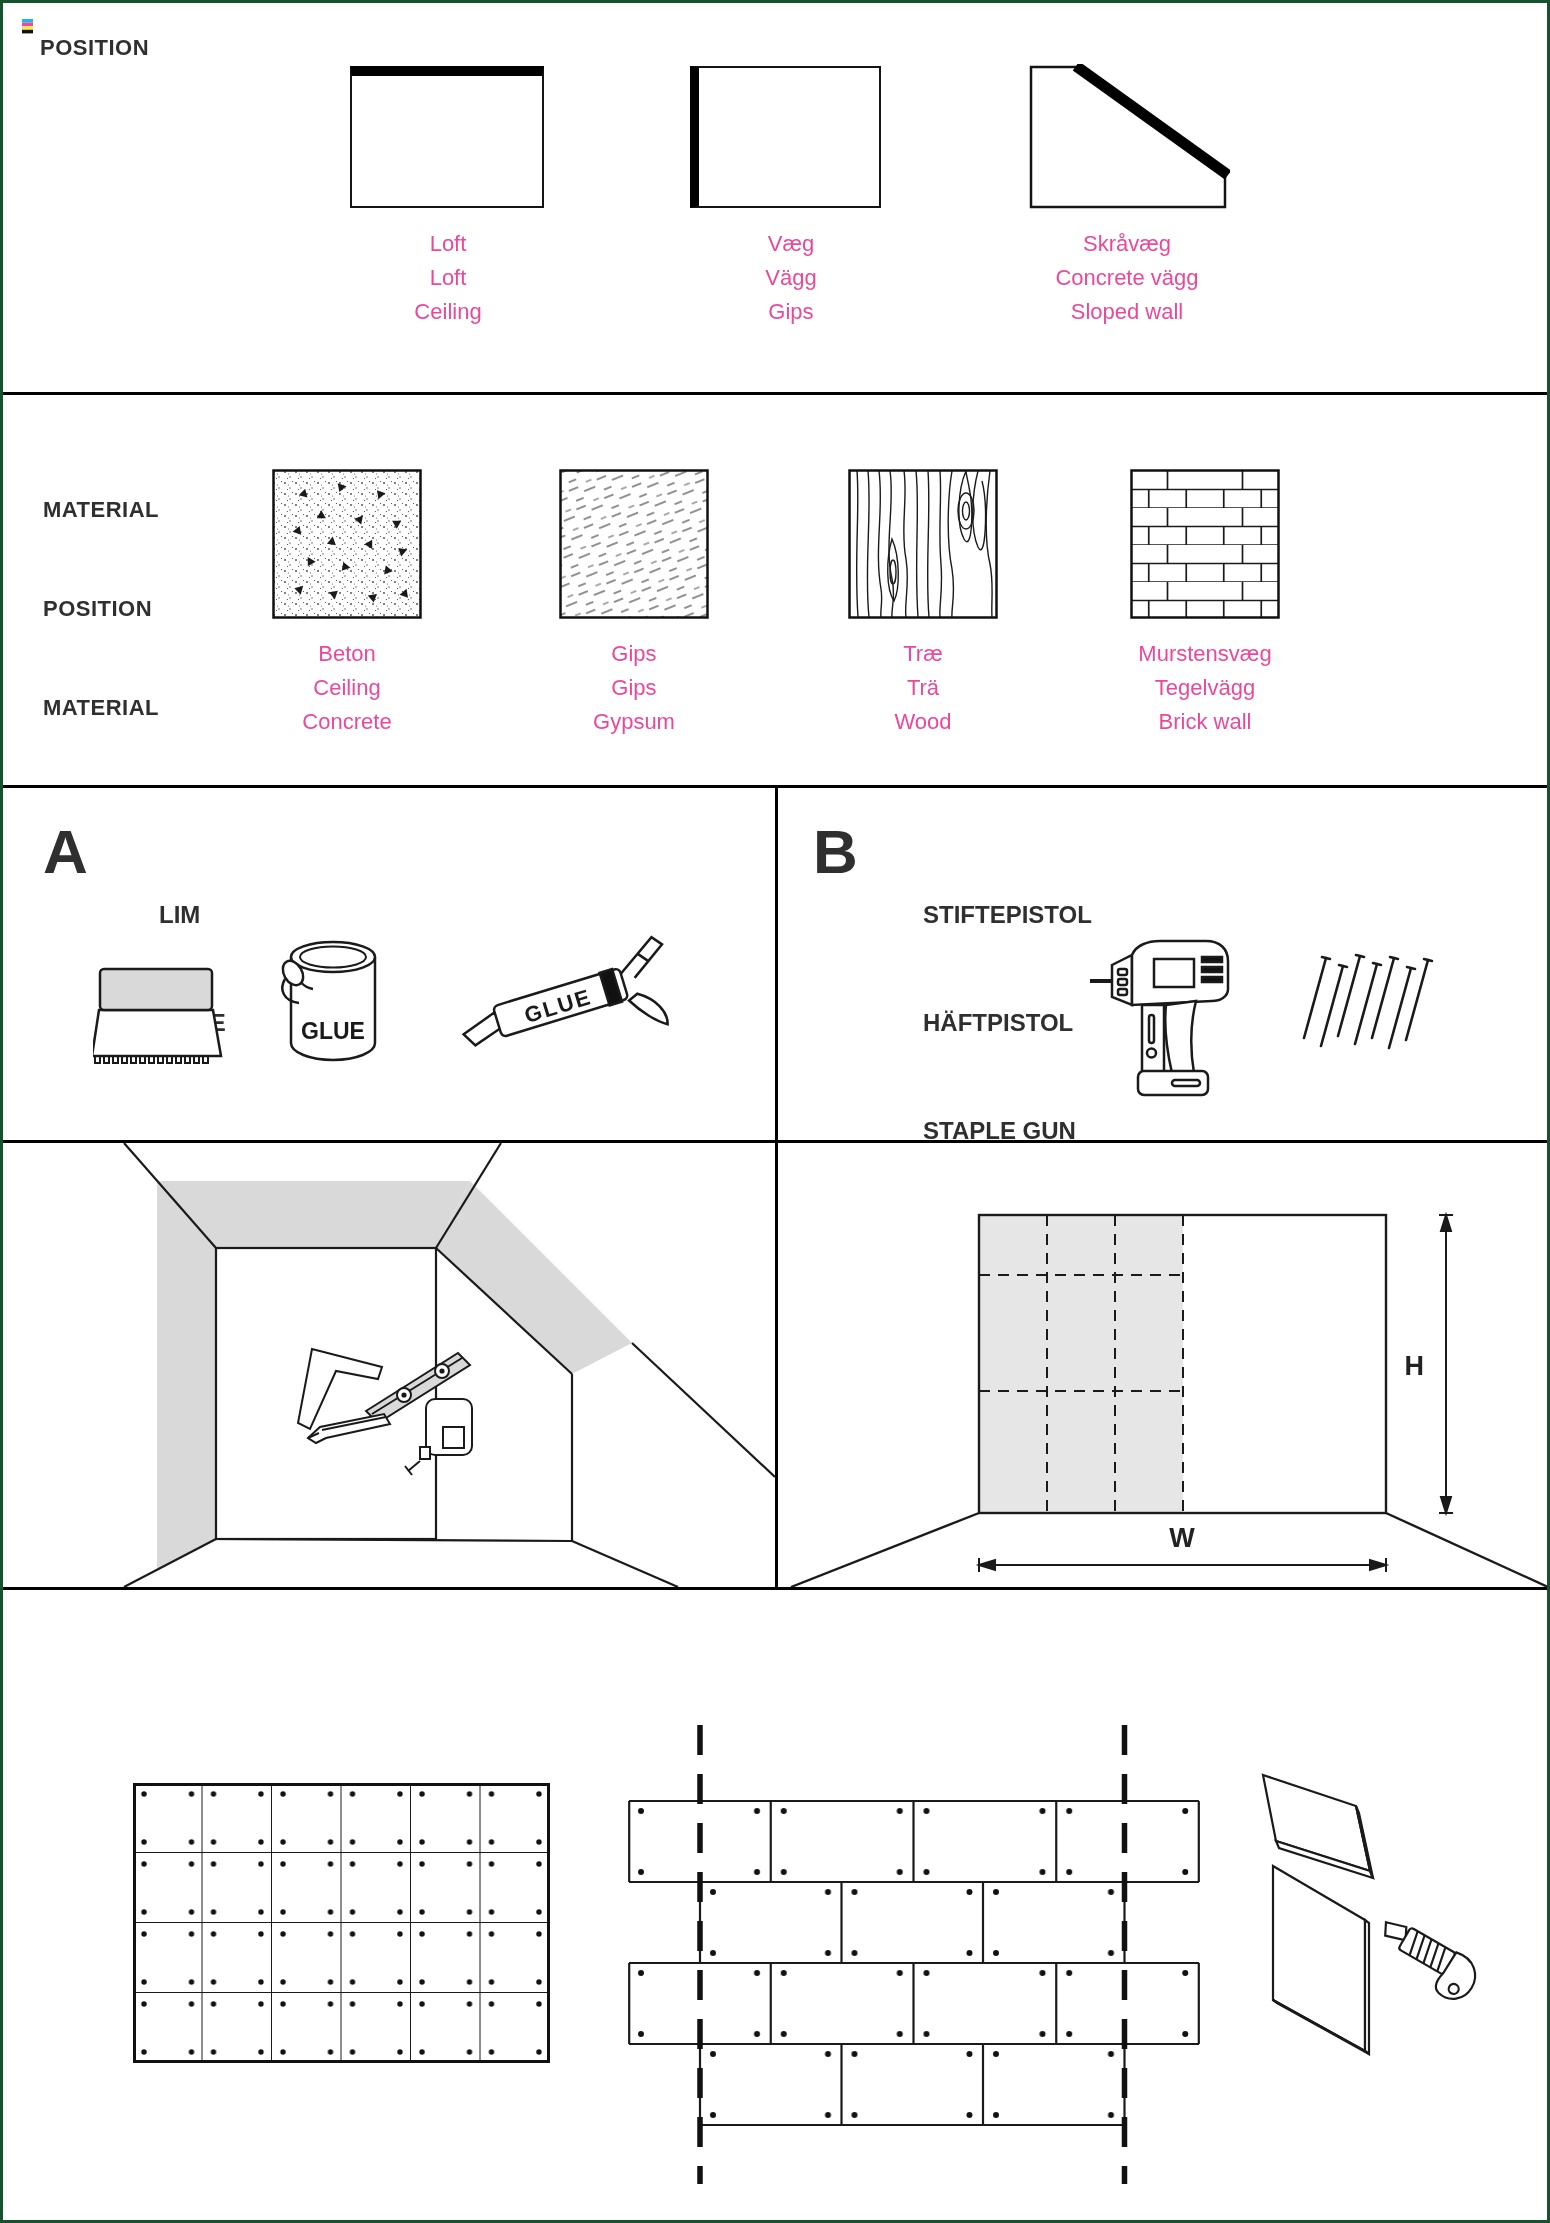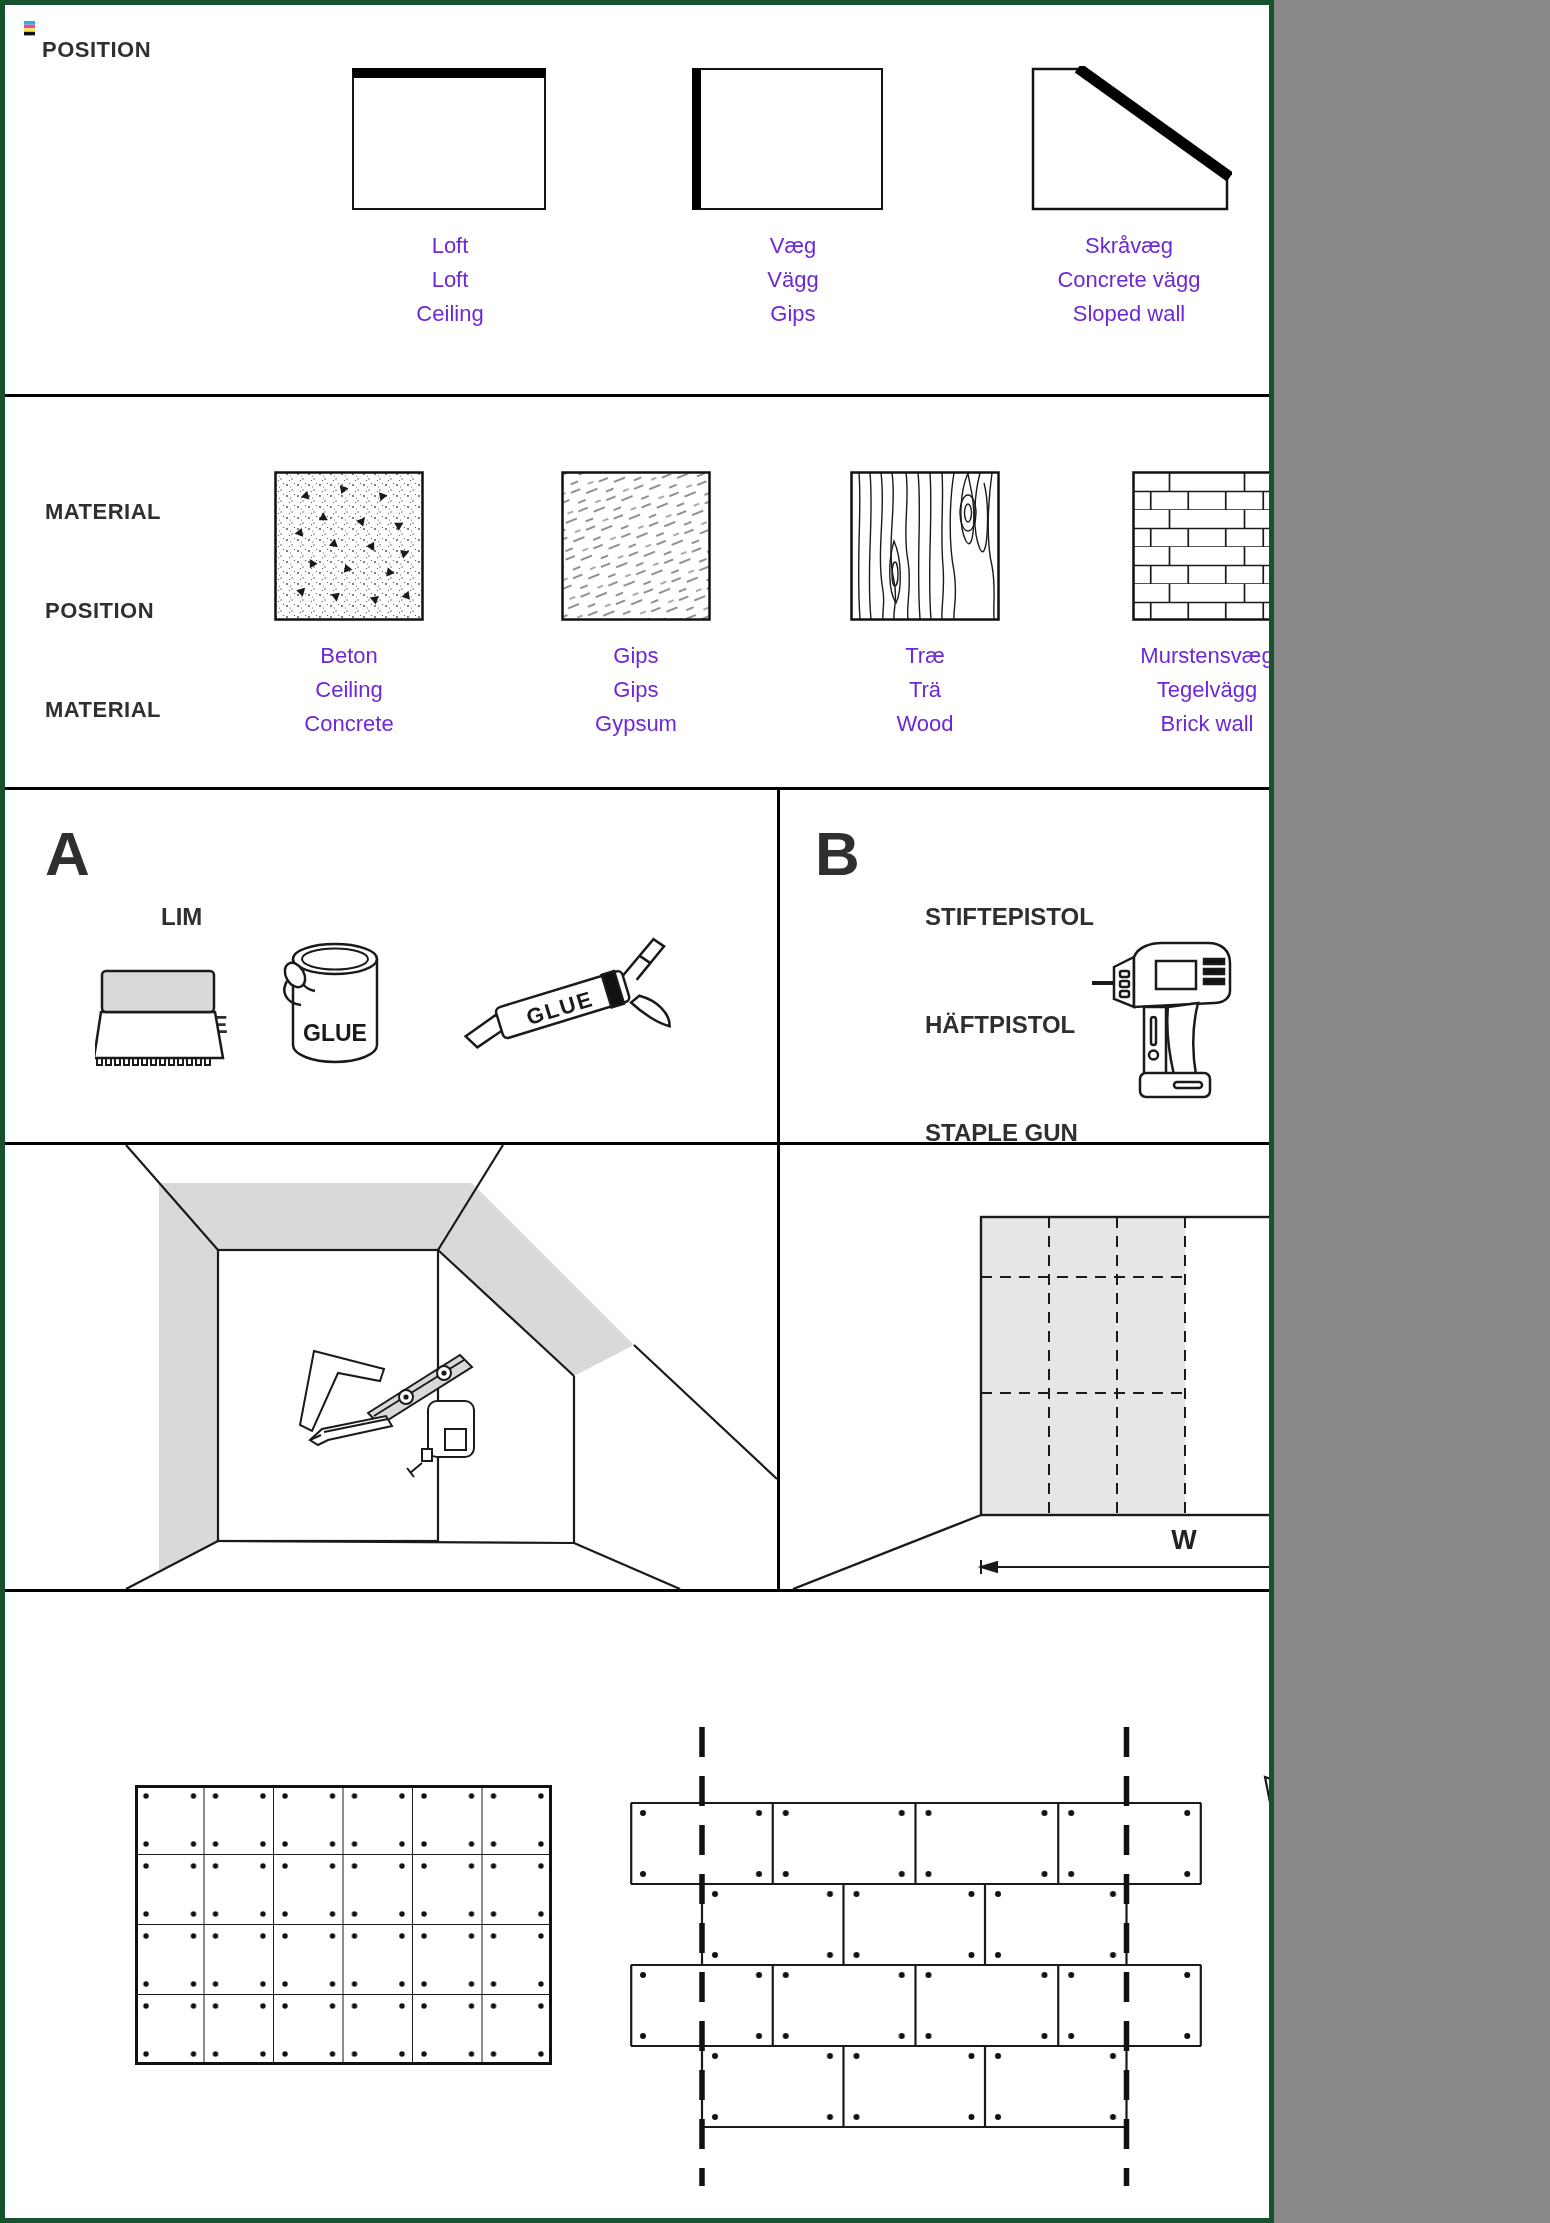--- a/index.html
+++ b/index.html
@@ -1,24 +1,24 @@
 <!DOCTYPE html>
 <html><head>
 <meta charset="utf-8">
 <style>
   html,body{margin:0;padding:0;background:#888;}
-  .page{position:relative;width:1274px;height:2223px;background:#fff;border:5px solid #14532d;
+  .page{position:relative;width:1550px;height:2223px;background:#fff;border:3px solid #14532d;
         box-sizing:border-box;font-family:"Liberation Sans",sans-serif;color:#3a3a3a;overflow:hidden;}
   .abs{position:absolute;}
   .hline{position:absolute;left:0;right:0;height:3px;background:#000;}
   .vline{position:absolute;width:3px;background:#000;}
   .heading{font-weight:bold;color:#2f2f2f;font-size:22px;letter-spacing:.5px;line-height:33px;white-space:pre;}
   .biglet{font-weight:bold;color:#2f2f2f;font-size:62px;line-height:62px;}
   .seclbl{font-weight:bold;color:#2f2f2f;font-size:24px;line-height:36px;white-space:pre;}
-  .lbl3{position:absolute;transform:translateX(-50%);text-align:center;font-size:22px;line-height:34px;color:#6d28d9;white-space:nowrap;}
+  .lbl3{position:absolute;transform:translateX(-50%);text-align:center;font-size:22px;line-height:34px;color:#ec4899;white-space:nowrap;}
   .posrect{position:absolute;background:#fff;border:2.5px solid #141414;box-sizing:border-box;}
   svg{display:block;}
   svg text{font-family:"Liberation Sans",sans-serif;}
 </style>
 </head>
 <body>
 
 <div class="page">
 
   <svg class="abs" style="left:19px;top:16px" width="12" height="15" viewBox="0 0 12 15">

